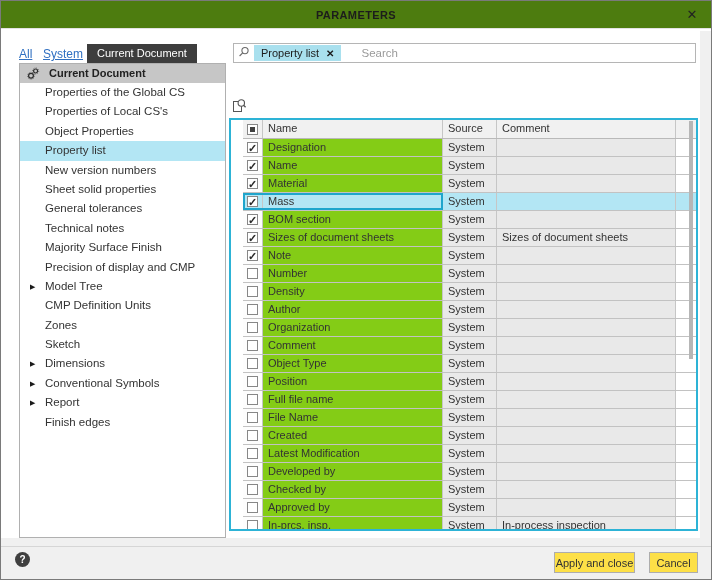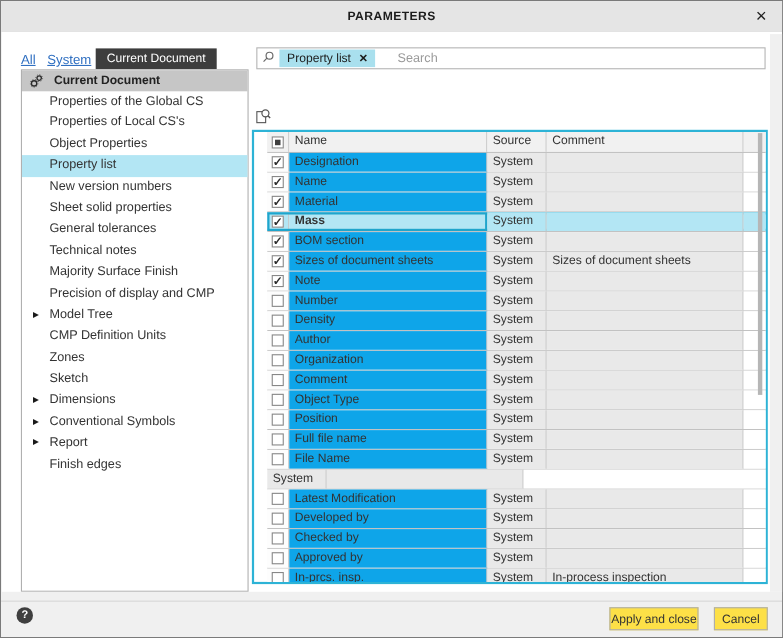--- a/index.html
+++ b/index.html
@@ -3,21 +3,21 @@
 <meta charset="utf-8">
 <style>
   * { box-sizing: border-box; margin: 0; padding: 0; }
   html,body { background:#d6d6d6; }
   body { font-family: "Liberation Sans", sans-serif; font-size: 11px; color:#333; }
 
   .dialog { position:relative; width:712px; height:580px; background:#ffffff;
             border:1px solid #7a7a7a; overflow:hidden; }
 
   
-  .titlebar { position:absolute; left:0; top:0; width:100%; height:28px; background:#e5e5e5;
+  .titlebar { position:absolute; left:0; top:0; width:100%; height:28px; background:#4d7c0f;
               border-bottom:1px solid #e3e3e3; }
   .title { position:absolute; left:0; right:0; top:8px; text-align:center;
            font-weight:700; font-size:11px; letter-spacing:.4px; color:#1c1c1c; }
   .close { position:absolute; right:10px; top:5px; width:18px; height:18px; text-align:center;
            line-height:18px; font-size:13px; color:#222; cursor:default; }
 
   
   .tab-link { position:absolute; top:46px; font-size:12px; color:#2f6fc1;
               text-decoration:underline; cursor:pointer; }
   .tab-all { left:18px; }
@@ -49,30 +49,30 @@
   
   .find-icon { position:absolute; left:231px; top:97px; width:15px; height:15px; }
   .ptable { position:absolute; left:228px; top:117px; width:469px; height:413px;
             border:2px solid #2db3d6; background:#fff; overflow:hidden; }
   .trow { display:flex; width:100%; height:18px; border-bottom:1px solid #c2c2c2;margin-left:12px; }
   .thead { height:19px; background:#f1f1f1; border-bottom:1px solid #b9b9b9; }
   .cgroup { display:flex; flex:0 0 200px; }
   .cell { height:100%; line-height:17px; overflow:hidden; white-space:nowrap; }
   .c-check { flex:0 0 20px; background:#fdfdfd; border-right:1px solid #c6c6c6;
              display:flex; align-items:center; justify-content:center; }
-  .c-name { flex:0 0 180px; background:#0ea5e9; border-right:1px solid #c6c6c6; padding-left:5px; }
+  .c-name { flex:0 0 180px; background:#84cc16; border-right:1px solid #c6c6c6; padding-left:5px; }
   .c-source { flex:0 0 54px; background:#e9e9e9; border-right:1px solid #c6c6c6; padding-left:5px; }
   .c-comment { flex:0 0 179px; background:#e9e9e9; border-right:1px solid #c6c6c6; padding-left:5px; }
   .c-fill { flex:1 1 auto; background:#fff; }
   .thead .c-check, .thead .c-name, .thead .c-source, .thead .c-comment, .thead .c-fill
          { background:#f1f1f1; }
   .trow.selected { box-shadow: inset 0 2px 0 #2db3d6, inset 0 -2px 0 #2db3d6; }
   .trow.selected .c-check, .trow.selected .c-name, .trow.selected .c-source,
   .trow.selected .c-comment, .trow.selected .c-fill { background:#b3e6f4; }
-  .trow.selected .cgroup { outline:2px solid #1fa5cc; outline-offset:-2px;font-weight:bold; }
+  .trow.selected .cgroup { outline:2px solid #1fa5cc; outline-offset:-2px; }
 
   .cb { width:11px; height:11px; background:#fff; border:1px solid #878787; position:relative; }
   .cb.checked::after { content:"\2713"; position:absolute; left:0px; top:-3px; font-size:11px;
                        font-weight:700; color:#2b2b2b; }
   .cb.indet::after { content:""; position:absolute; left:2px; top:2px; width:5px; height:5px;
                      background:#3f3f3f; }
   .vscroll { position:absolute; right:3px; top:1px; width:4px; height:238px; background:#b6b6b6; }
   .right-gutter { position:absolute; left:699px; top:30px; width:12px; height:507px; background:#f0f0f0; }
 
   
@@ -424,20 +424,26 @@
               <span class="cb"></span>
             </div>
       <div class="cell c-name">File Name</div>
     </div>
     <div class="cell c-source">System</div>
     <div class="cell c-comment"></div>
     <div class="cell c-fill"></div>
   </div>
 
   <div class="trow">
+    <div class="cgroup">
+      <div class="cell c-check">
+              <span class="cb"></span>
+            </div>
+      <div class="cell c-name">Created</div>
+    </div>
     <div class="cell c-source">System</div>
     <div class="cell c-comment"></div>
     <div class="cell c-fill"></div>
   </div>
 
   <div class="trow">
     <div class="cgroup">
       <div class="cell c-check">
               <span class="cb"></span>
             </div>

